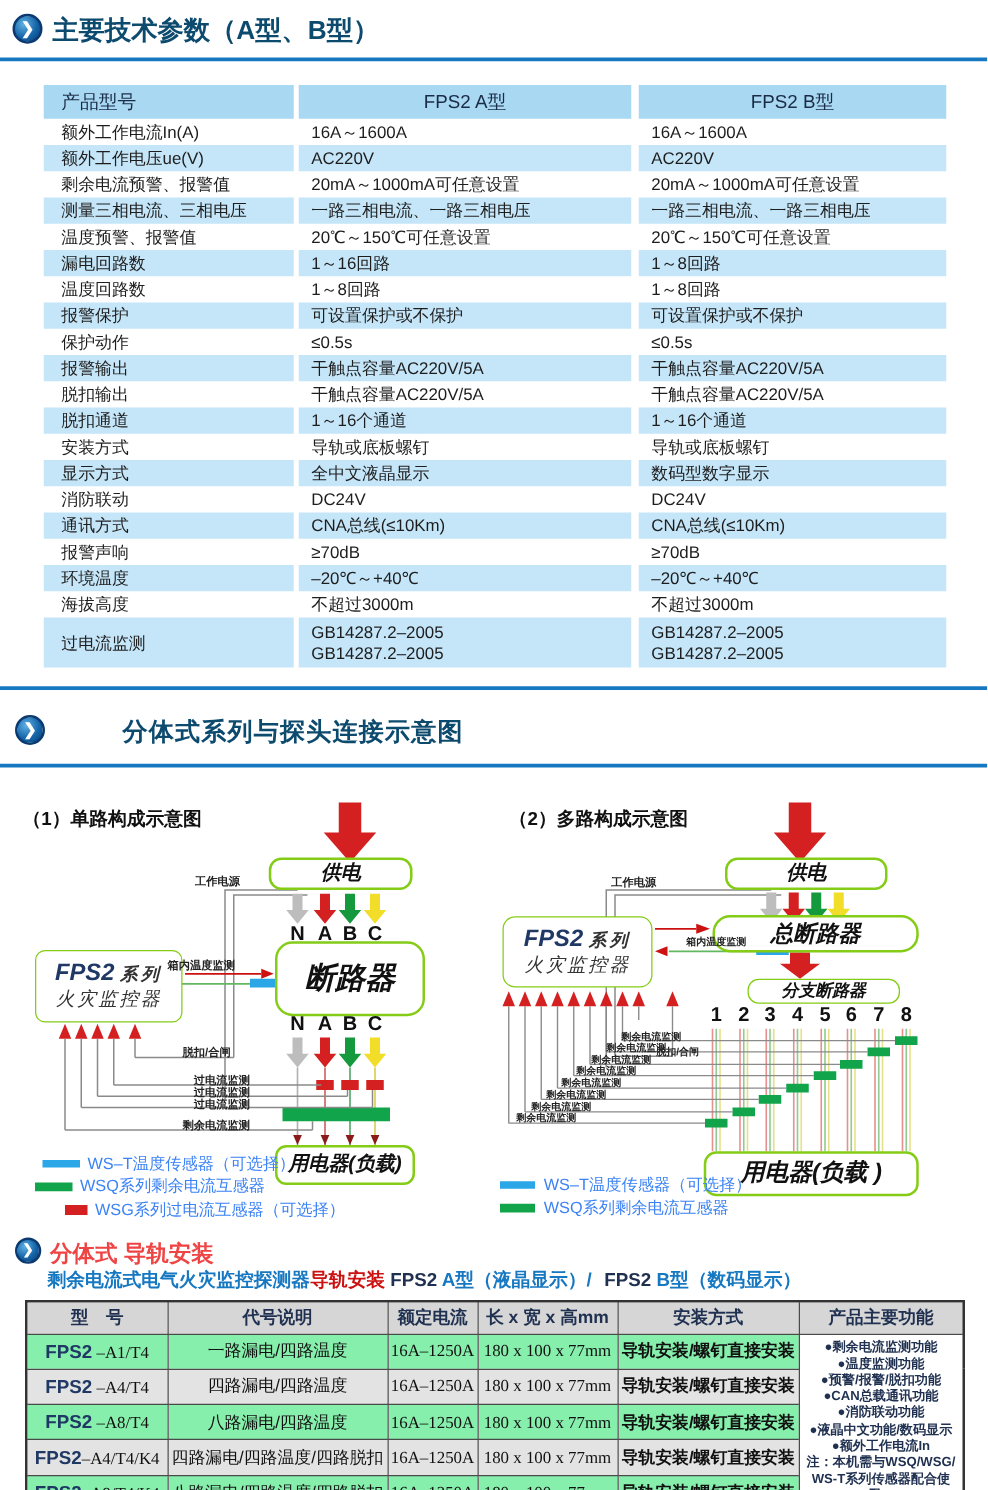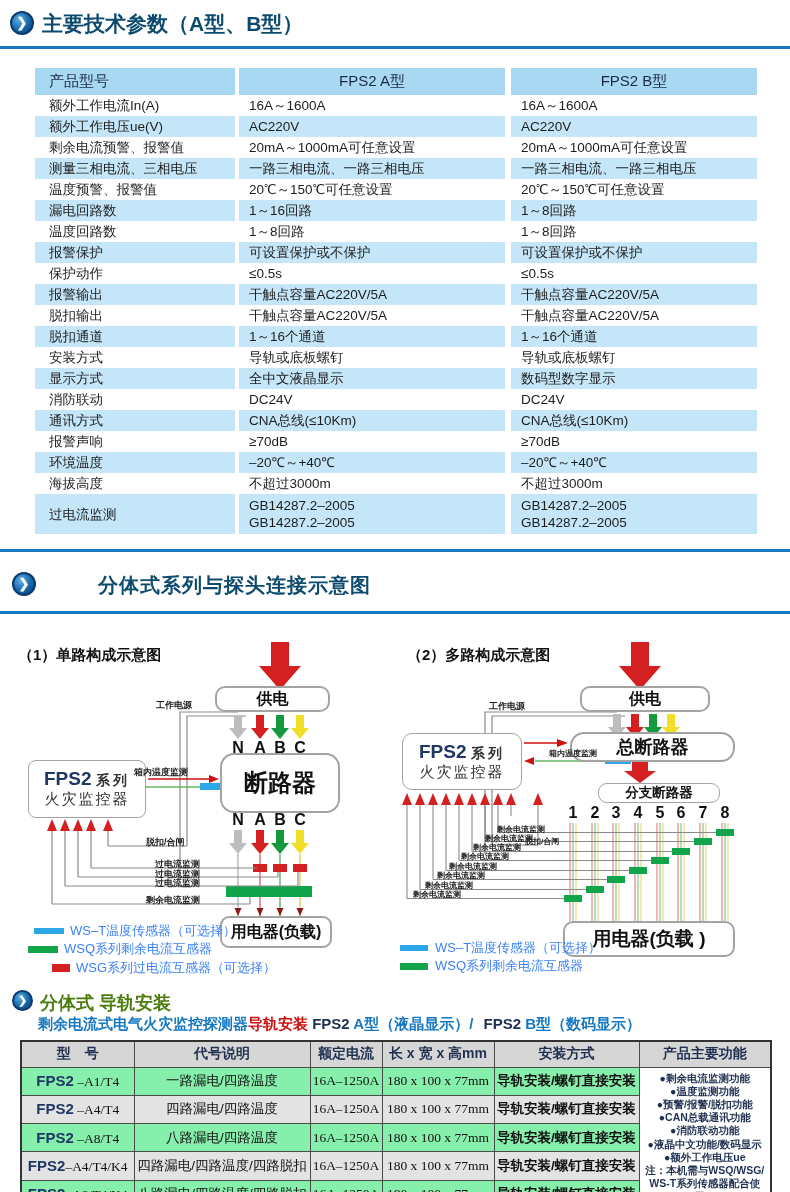--- a/index.html
+++ b/index.html
@@ -27,35 +27,35 @@
   #spec-head .t1-c2, #spec-head .t1-c3 { justify-content:center; }
   #spec-body .t1-row:nth-child(even) > div { background:#C5E6F9; }
   #spec-body .t1-row.tall > div { min-height:40px; line-height:17px; }
 
   
   #diagrams { position:absolute; left:0; top:628px; width:790px; height:362px; }
   .diag { position:absolute; top:12px; }
   .diag svg { position:absolute; left:0; top:0; }
   .dlabel { position:absolute; z-index:2; color:#111; }
   .d-title { font-size:15px; font-weight:bold; color:#111; }
-  .dbox { position:absolute; z-index:2; background:#fff; border:2px solid #a3a3a3;
-    text-align:center; font-weight:bold; color:#111; }
+  .dbox { position:absolute; z-index:2; background:#fff; border:2px solid #84cc16;
+    text-align:center; font-weight:bold; color:#111;font-style:italic; }
   .tiny { font-size:9px; font-weight:bold; color:#222; white-space:nowrap;text-align:center; }
   .tiny8 { font-size:8px; font-weight:bold; color:#222; white-space:nowrap; }
   .phase { position:absolute; z-index:2; width:16px; text-align:center;
     font-weight:bold; font-size:16px; color:#111; }
   .chan { position:absolute; z-index:2; width:16px; text-align:center;
     font-weight:bold; font-size:16px; color:#111; }
   .fps-big { font-weight:bold; font-size:19px; color:#1F3864; }
   .fps-small { font-size:14px; color:#333; letter-spacing:3px; }
   .legend-bar { position:absolute; z-index:2; }
   .legend-label { position:absolute; z-index:2; font-size:13px; color:#3b82f6; white-space:nowrap; }
 
   
-  #s3-title { position:absolute; left:40px; top:991px; font-size:18px; font-weight:bold; color:#4d7c0f; }
+  #s3-title { position:absolute; left:40px; top:991px; font-size:18px; font-weight:bold; color:#ef4444; }
   #s3-subtitle { position:absolute; left:38px; top:1015px; font-size:15px; font-weight:bold; white-space:nowrap; }
   #s3-subtitle .blue { color:#1778C2; }
   #s3-subtitle .red { color:#CC1111; }
   #s3-subtitle .navy { color:#1F3050; }
 
   table.t3 { position:absolute; left:20px; top:1040px; width:750px;
     border-collapse:collapse; table-layout:fixed; }
   table.t3 th, table.t3 td { border:1px solid #4a4a4a; text-align:center;
     vertical-align:middle; overflow:hidden; }
   table.t3 { border:2px solid #333; }
@@ -464,21 +464,21 @@
       <td class="cur">16A–1250A</td>
       <td class="size">180 x 100 x 77mm</td>
       <td class="mount">导轨安装/螺钉直接安装</td>
       <td class="features" rowspan="5">
         <div>●剩余电流监测功能</div>
         <div>●温度监测功能</div>
         <div>●预警/报警/脱扣功能</div>
         <div>●CAN总载通讯功能</div>
         <div>●消防联动功能</div>
         <div>●液晶中文功能/数码显示</div>
-        <div>●额外工作电压ue</div>
+        <div>●额外工作电流In</div>
         <div class="note">注：本机需与WSQ/WSG/
 WS-T系列传感器配合使用。</div>
       </td>
     </tr>
     <tr class="alt">
       <td class="model"><span class="pre">FPS2</span><span class="suf"> –A4/T4</span></td>
       <td>四路漏电/四路温度</td>
       <td class="cur">16A–1250A</td>
       <td class="size">180 x 100 x 77mm</td>
       <td class="mount">导轨安装/螺钉直接安装</td>

